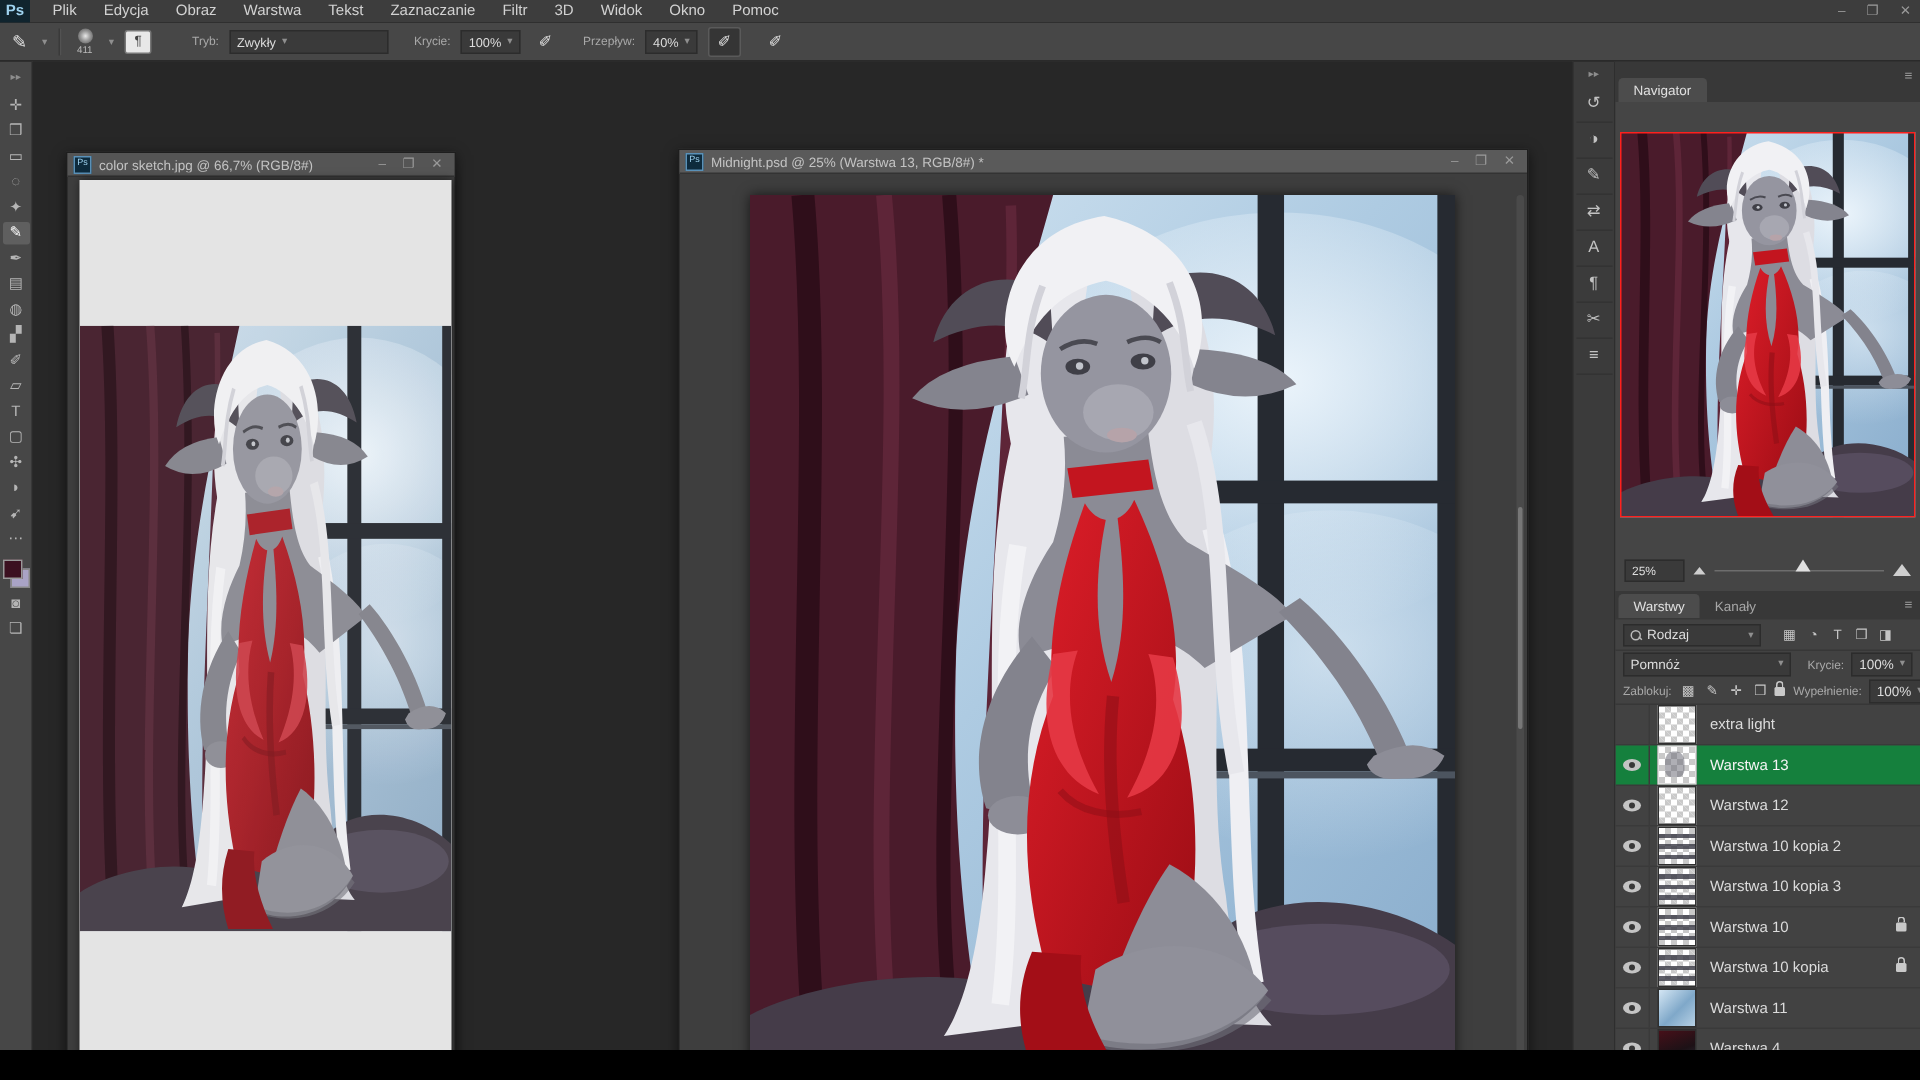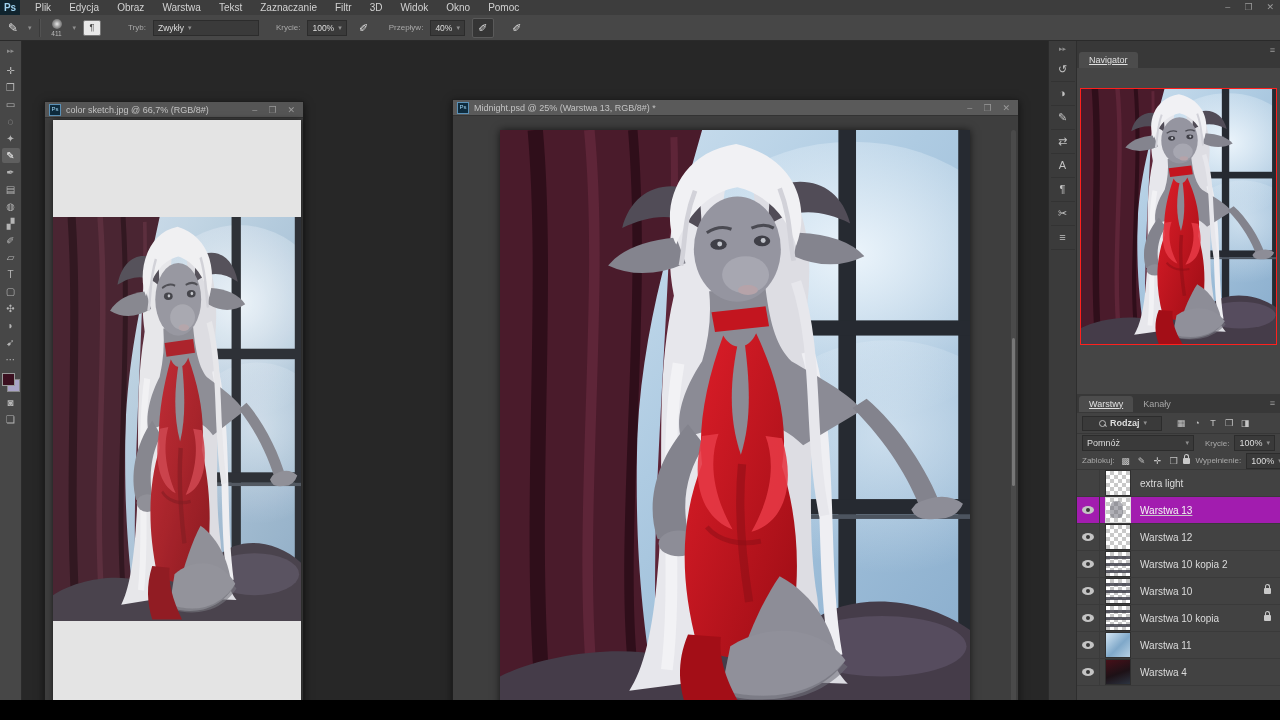--- a/index.html
+++ b/index.html
@@ -81,21 +81,21 @@
              padding-top:4px;box-sizing:border-box;}
   .dock-collapse{font-size:7px;color:#8d8d8d;margin-bottom:5px;}
   .dock-icon{width:24px;height:23px;line-height:23px;text-align:center;font-size:11px;color:#c2c2c2;
              border-bottom:1px solid #333;}
 
   
   #panels{position:absolute;left:1076px;top:41px;width:204px;bottom:20px;background:#424242;
           border-left:1px solid #2e2e2e;box-sizing:border-box;font-size:9px;}
   .ptabs{height:19px;background:#383838;display:flex;align-items:center;padding-left:2px;position:relative;}
   .ptab{padding:3px 10px 3px 10px;color:#a6a6a6;font-size:9px;}
-  .ptab.active{background:#4c4c4c;color:#e0e0e0;border-radius:3px 3px 0 0;text-decoration:underline;}
+  .ptab.active{background:#4c4c4c;color:#e0e0e0;border-radius:3px 3px 0 0;}
   .pmenu{position:absolute;right:5px;top:4px;color:#9c9c9c;font-size:9px;}
 
   #nav-head{height:27px;background:#383838;display:flex;align-items:flex-end;padding-left:2px;position:relative;}
   #nav-body{position:relative;height:326px;background:#454545;}
   #nav-thumb{position:absolute;left:3px;top:20px;width:197px;height:257px;overflow:hidden;background:#888;}
   #nav-proxy{position:absolute;inset:0;border:1px solid #ff201d;pointer-events:none;}
   #nav-slider{position:absolute;left:0;right:0;bottom:4px;height:20px;display:flex;align-items:center;
               gap:6px;padding:0 6px;}
   #nav-zoom{background:#3a3a3a;border:1px solid #2c2c2c;height:13px;line-height:13px;padding:0 4px;
             min-width:30px;color:#ddd;font-size:8px;}
@@ -105,37 +105,37 @@
   #nav-track{flex:1;height:1px;background:#6d6d6d;position:relative;}
   #nav-thumbtri{position:absolute;left:48%;top:-7px;width:0;height:0;
                 border-left:5px solid transparent;border-right:5px solid transparent;
                 border-bottom:8px solid #e0e0e0;}
 
   
   #layers-rows{background:#424242;}
   .lrow{display:flex;align-items:center;gap:5px;padding:0 5px;box-sizing:border-box;}
   #filter-row{height:21px;border-bottom:1px solid #373737;}
   .searchbox{display:flex;align-items:center;gap:4px;background:#3a3a3a;border:1px solid #2c2c2c;
-             height:15px;padding:0 16px;width:80px;box-sizing:border-box;color:#ddd;font-weight:bold;}
+             height:15px;padding:0 4px;width:92px;box-sizing:border-box;color:#ddd;}
   .mag{width:5px;height:5px;border:1px solid #bbb;border-radius:50%;position:relative;flex:0 0 auto;}
   .mag::after{content:"";position:absolute;left:4px;top:4px;width:3px;height:1px;background:#bbb;
               transform:rotate(45deg);}
   .picon{font-size:9px;color:#c5c5c5;width:12px;text-align:center;}
   #blend-row{height:18px;}
   .blendbox{width:108px;}
   .plabel{color:#a9a9a9;font-size:8px;white-space:nowrap;}
   #lock-row{height:18px;border-bottom:1px solid #373737;}
   .pad{width:7px;height:6px;background:#c9c9c9;border-radius:1px;position:relative;display:inline-block;
        flex:0 0 auto;}
   .pad::before{content:"";position:absolute;top:-4px;left:1px;width:3px;height:3px;
                border:1px solid #c9c9c9;border-bottom:none;border-radius:3px 3px 0 0;}
 
   #layer-list{overflow:hidden;}
   .layer-row{height:26px;display:flex;align-items:center;border-bottom:1px solid #3a3a3a;}
-  .layer-row.selected{background:#a21caf;text-decoration:underline;}
+  .layer-row.selected{background:#15803d;}
   .eye-cell{width:22px;height:26px;display:flex;align-items:center;justify-content:center;
             border-right:1px solid #3a3a3a;flex:0 0 auto;}
   .eye{width:12px;height:8px;border-radius:50%;background:#c4c4c4;position:relative;}
   .eye::after{content:"";position:absolute;left:4px;top:2px;width:4px;height:4px;border-radius:50%;
               background:#383838;}
   .th{width:24px;height:24px;margin-left:5px;flex:0 0 auto;position:relative;border:1px solid #2f2f2f;
       background-color:#fff;
       background-image:linear-gradient(45deg,#c9c9c9 25%,transparent 25%,transparent 75%,#c9c9c9 75%),
                        linear-gradient(45deg,#c9c9c9 25%,transparent 25%,transparent 75%,#c9c9c9 75%);
       background-position:0 0,4px 4px;background-size:8px 8px;}
@@ -378,20 +378,28 @@
     <span class="ptab active">Navigator</span>
     <span class="pmenu">≡</span>
   </div>
   <div id="nav-body">
     <div id="nav-thumb">
       <svg class="artsvg">
           <use href="#artsym"></use>
         </svg>
       <div id="nav-proxy" style="border-color: rgb(255, 32, 29);"></div>
     </div>
+    <div id="nav-slider">
+      <span id="nav-zoom">25%</span>
+      <span class="mtn"></span>
+      <span id="nav-track">
+        <span id="nav-thumbtri"></span>
+      </span>
+      <span class="mtn big"></span>
+    </div>
   </div>
 
   <div class="ptabs">
     <span class="ptab active">Warstwy</span>
     <span class="ptab">Kanały</span>
     <span class="pmenu">≡</span>
   </div>
 
   <div id="layers-rows">
     <div id="filter-row" class="lrow">
@@ -459,20 +467,27 @@
             <span class="eye"></span>
           </span>
           <span class="th stripe"></span>
           <span class="lname">Warstwa 10 kopia 2</span>
         </div>
         <div class="layer-row">
           <span class="eye-cell">
             <span class="eye"></span>
           </span>
           <span class="th stripe"></span>
+          <span class="lname">Warstwa 10 kopia 3</span>
+        </div>
+        <div class="layer-row">
+          <span class="eye-cell">
+            <span class="eye"></span>
+          </span>
+          <span class="th stripe"></span>
           <span class="lname">Warstwa 10</span>
           <span class="pad rowpad"></span>
         </div>
         <div class="layer-row">
           <span class="eye-cell">
             <span class="eye"></span>
           </span>
           <span class="th stripe"></span>
           <span class="lname">Warstwa 10 kopia</span>
           <span class="pad rowpad"></span>

